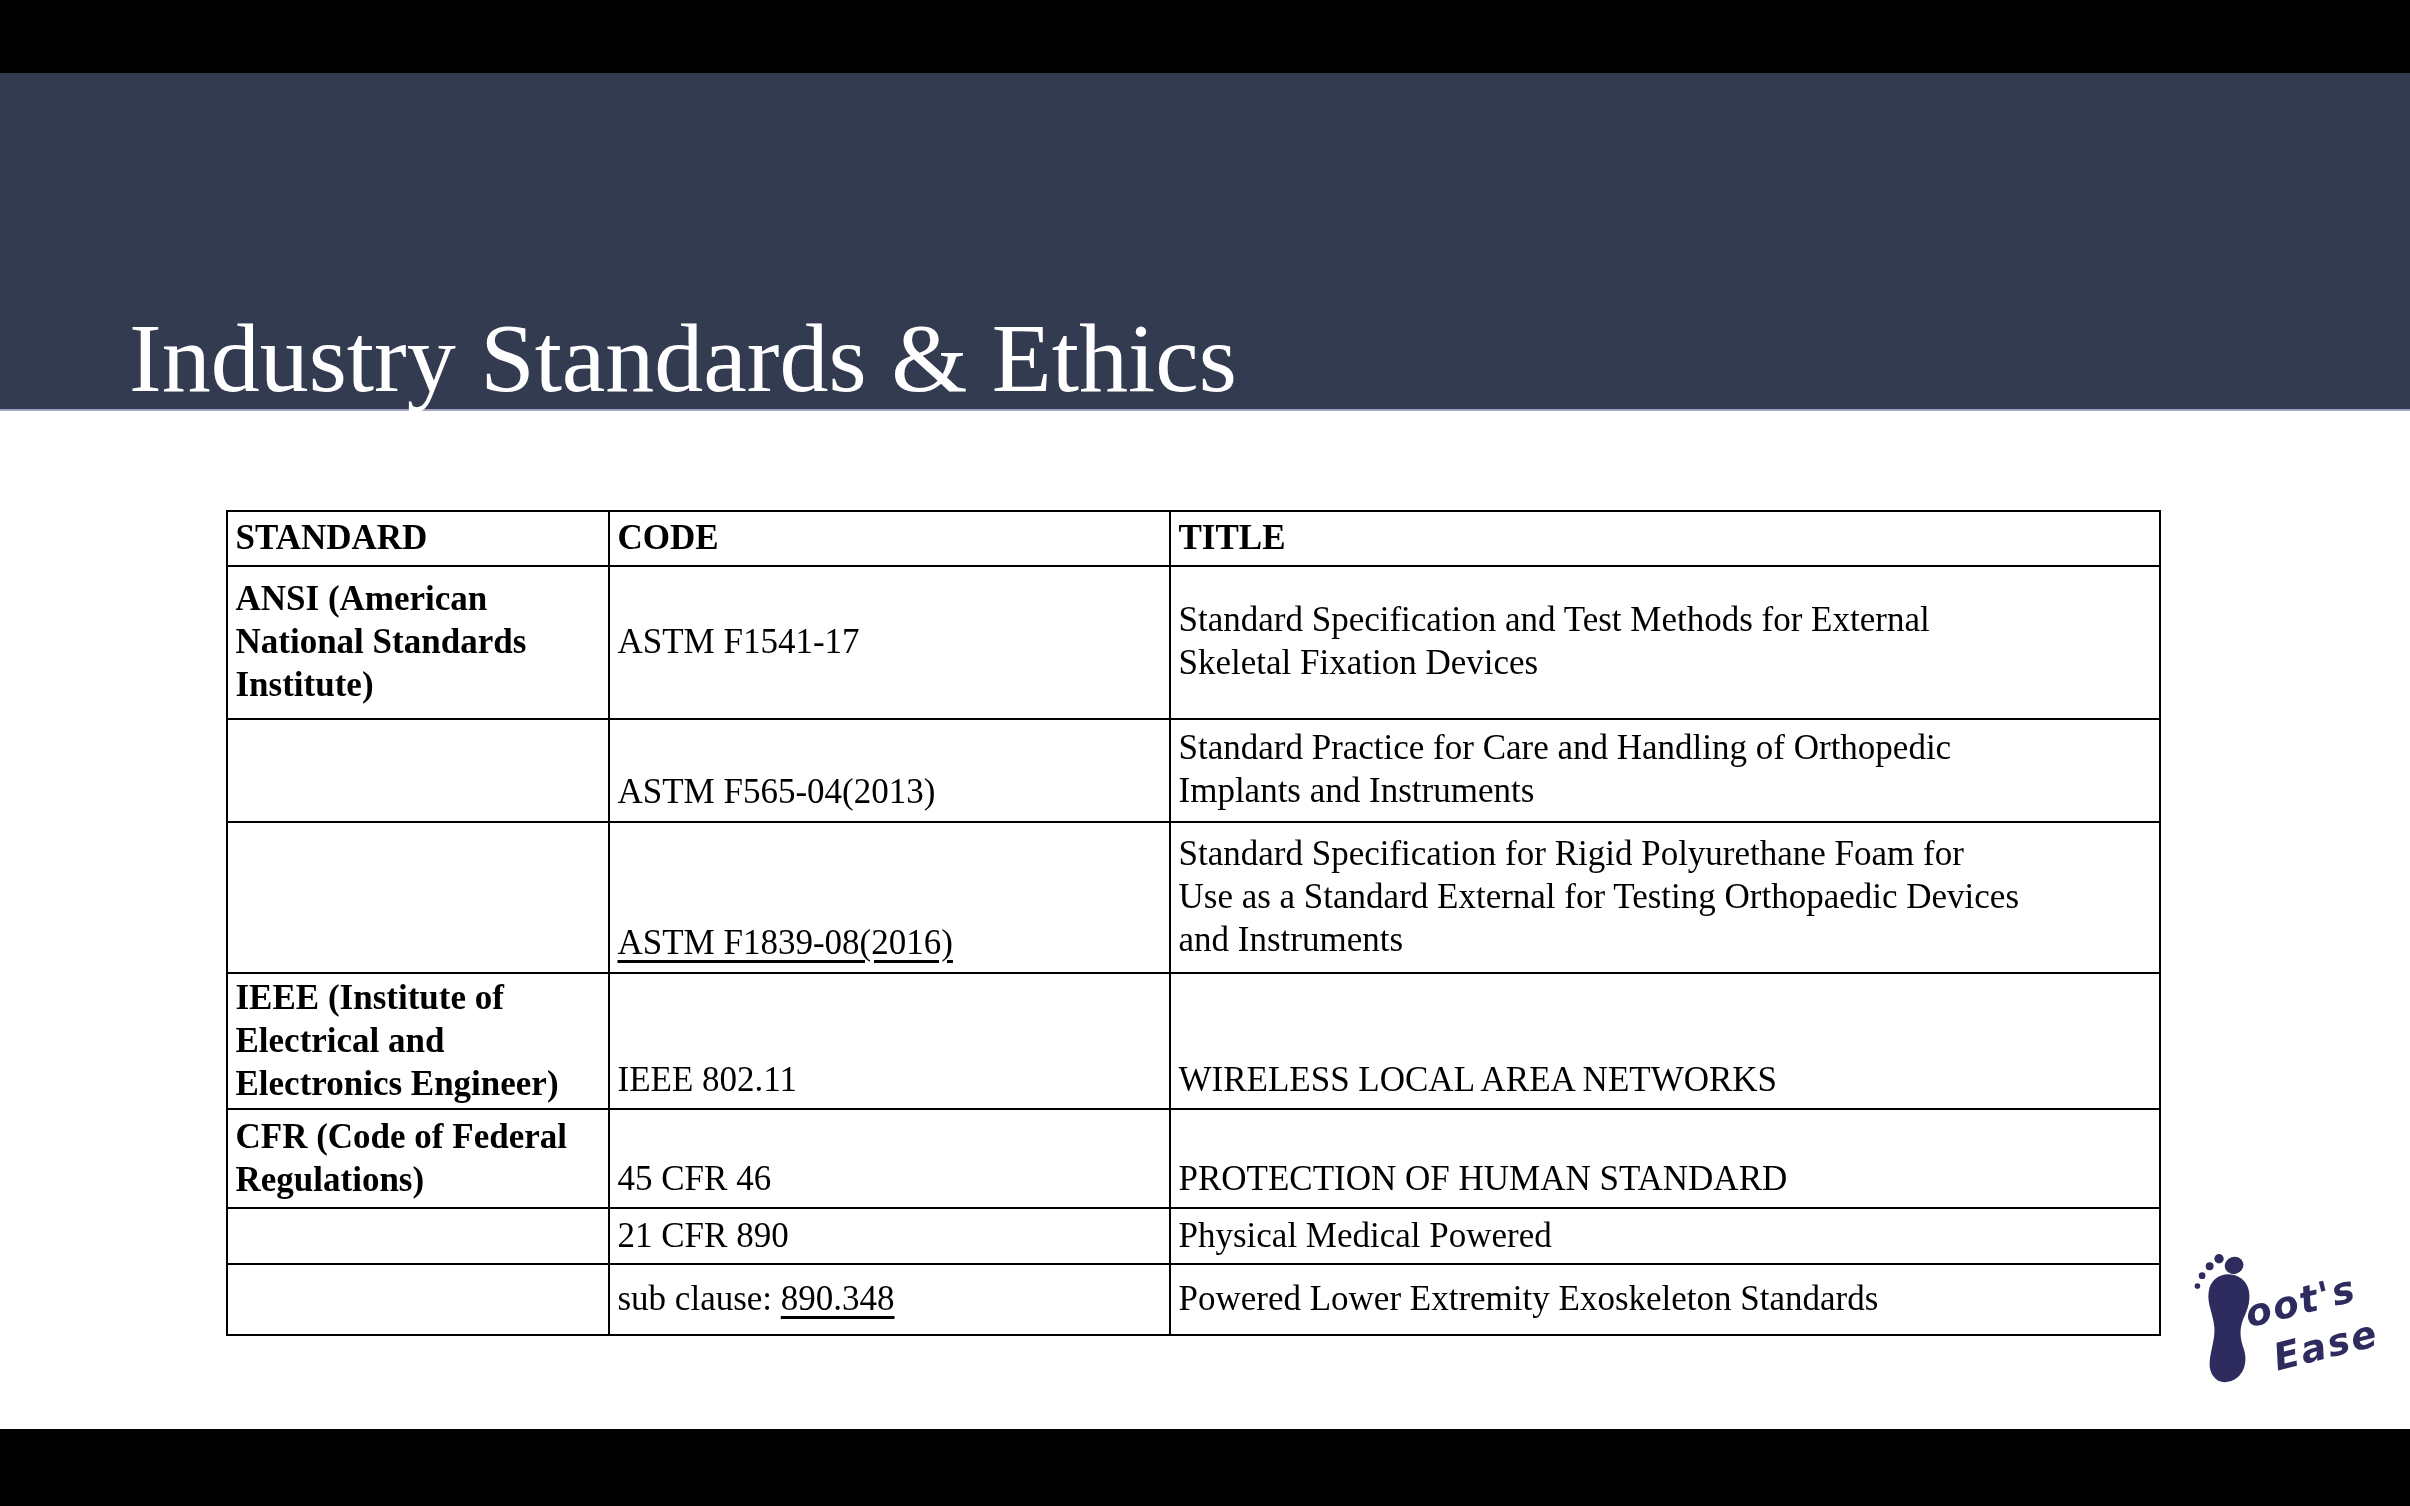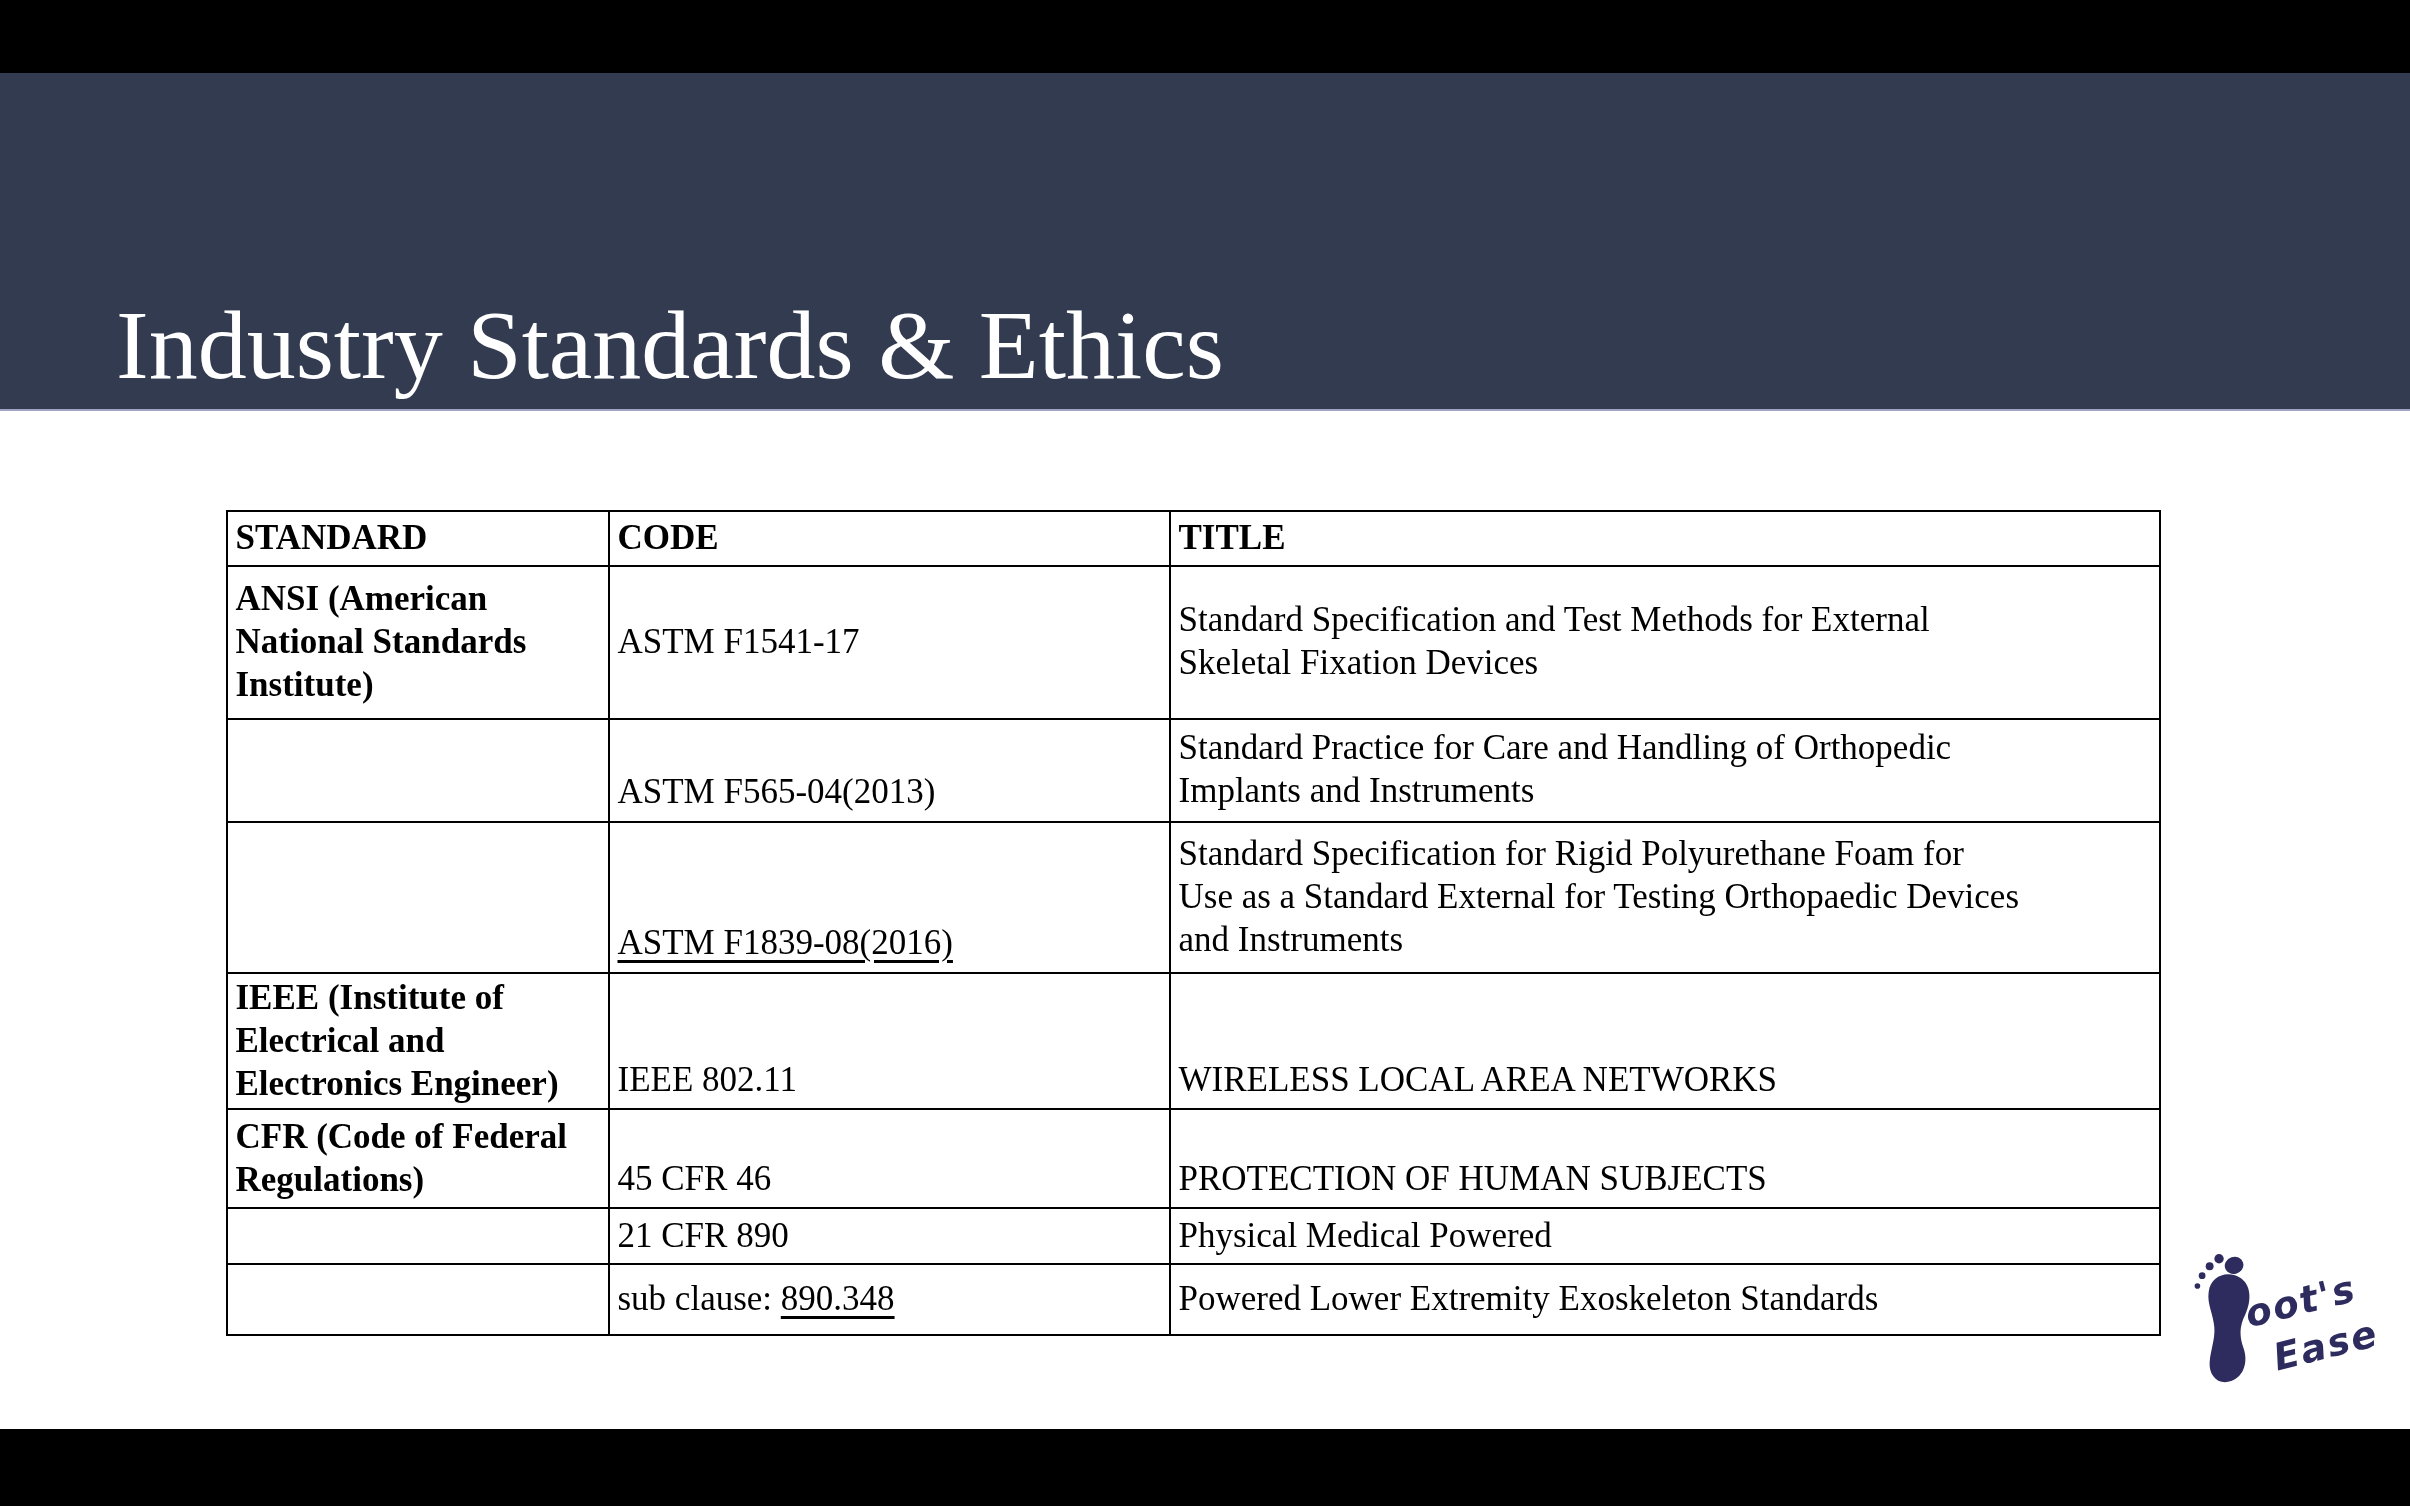--- a/index.html
+++ b/index.html
@@ -24,21 +24,21 @@
   }
   .band {
     position: absolute; left: 0; top: 73px;
     width: 2411px; height: 338px;
     background: #333b50;
     border-bottom: 2.8px solid #a3a5c4;
     box-sizing: border-box;
   }
   .slide-title {
     position: absolute; left: 113px; top: 218px;
-    margin: 3px;
+    margin: 16px;
     font-size: 98px; font-weight: 400; line-height: 1.05;
     color: #ffffff;
     letter-spacing: 0px;
     white-space: nowrap;
   }
   table.standards {
     position: absolute; left: 226px; top: 510px;
     width: 1933px;
     border-collapse: collapse;
     table-layout: fixed;
@@ -127,21 +127,21 @@
       <td class="std pre">IEEE (Institute of
 Electrical and
 Electronics Engineer)</td>
       <td class="vb">IEEE 802.11</td>
       <td class="vb">WIRELESS LOCAL AREA NETWORKS</td>
     </tr>
     <tr class="rh5">
       <td class="std pre">CFR (Code of Federal
 Regulations)</td>
       <td class="vb">45 CFR 46</td>
-      <td class="vb">PROTECTION OF HUMAN SUBJECTS</td>
+      <td class="vb">PROTECTION OF HUMAN STANDARD</td>
     </tr>
     <tr class="rh6">
       <td class="std"></td>
       <td>21 CFR 890</td>
       <td>Physical Medical Powered</td>
     </tr>
     <tr class="rh7">
       <td class="std"></td>
       <td>
         <span>sub clause: </span><span class="u">890.348</span>

